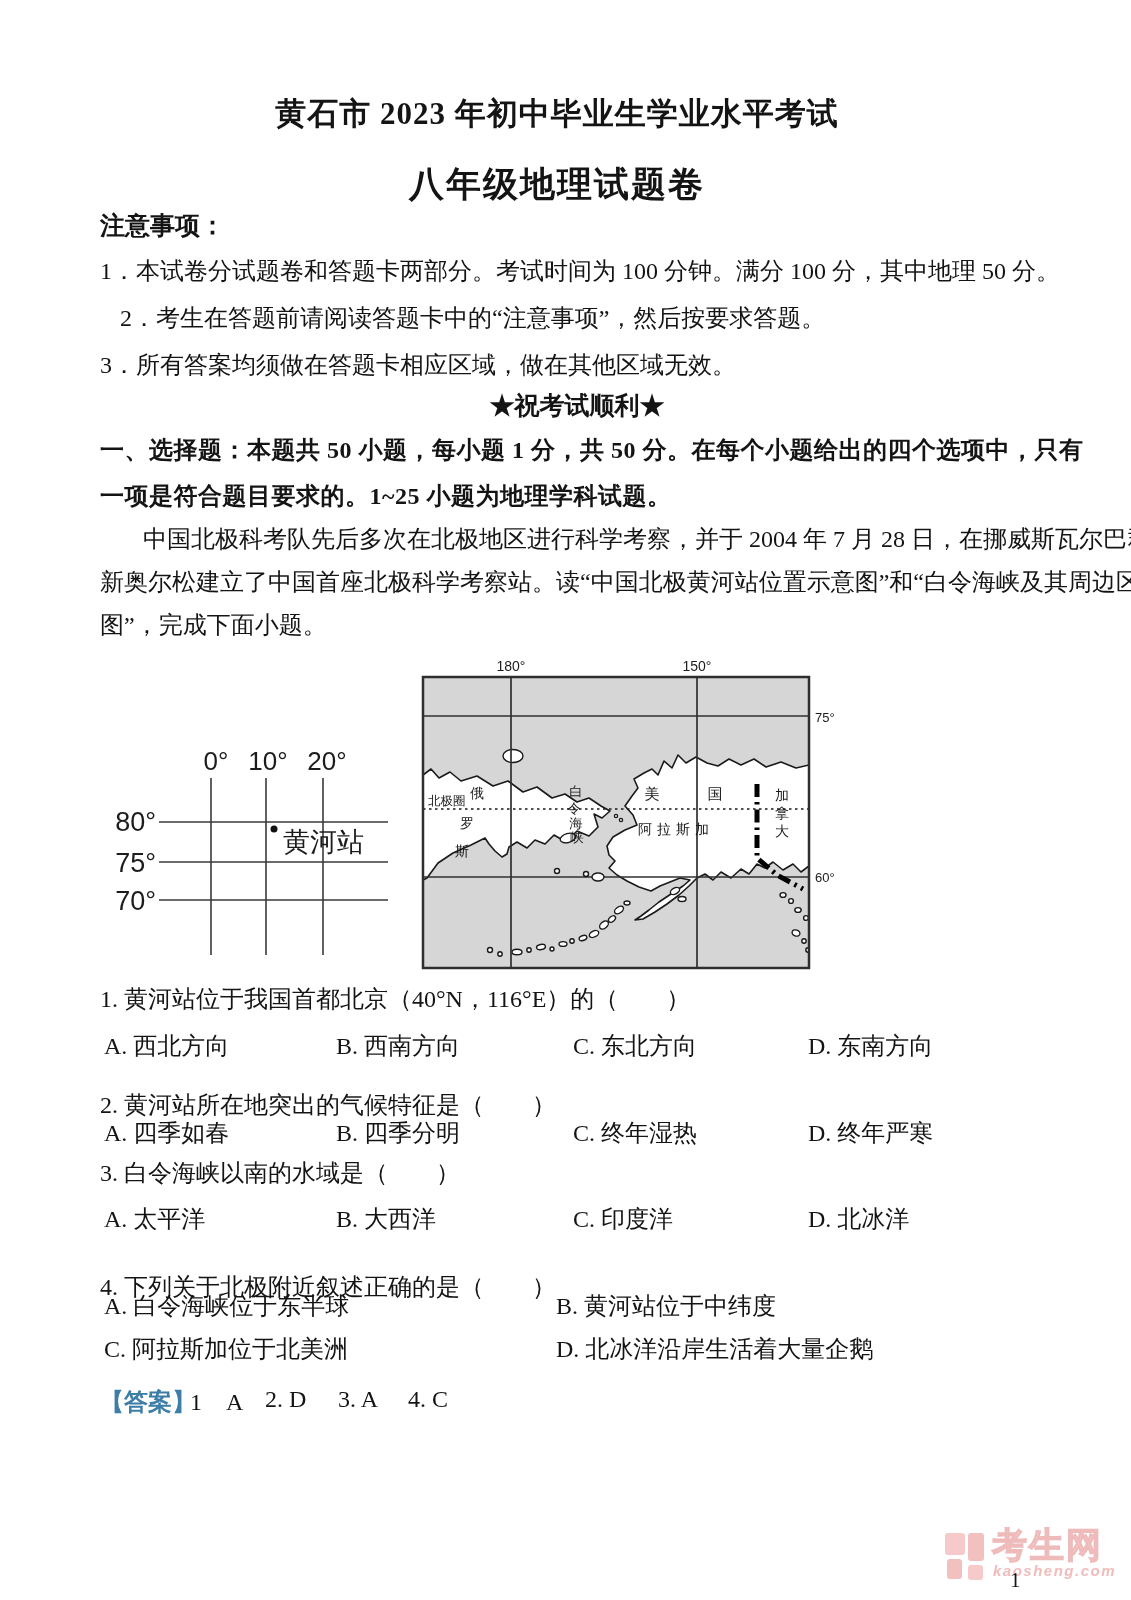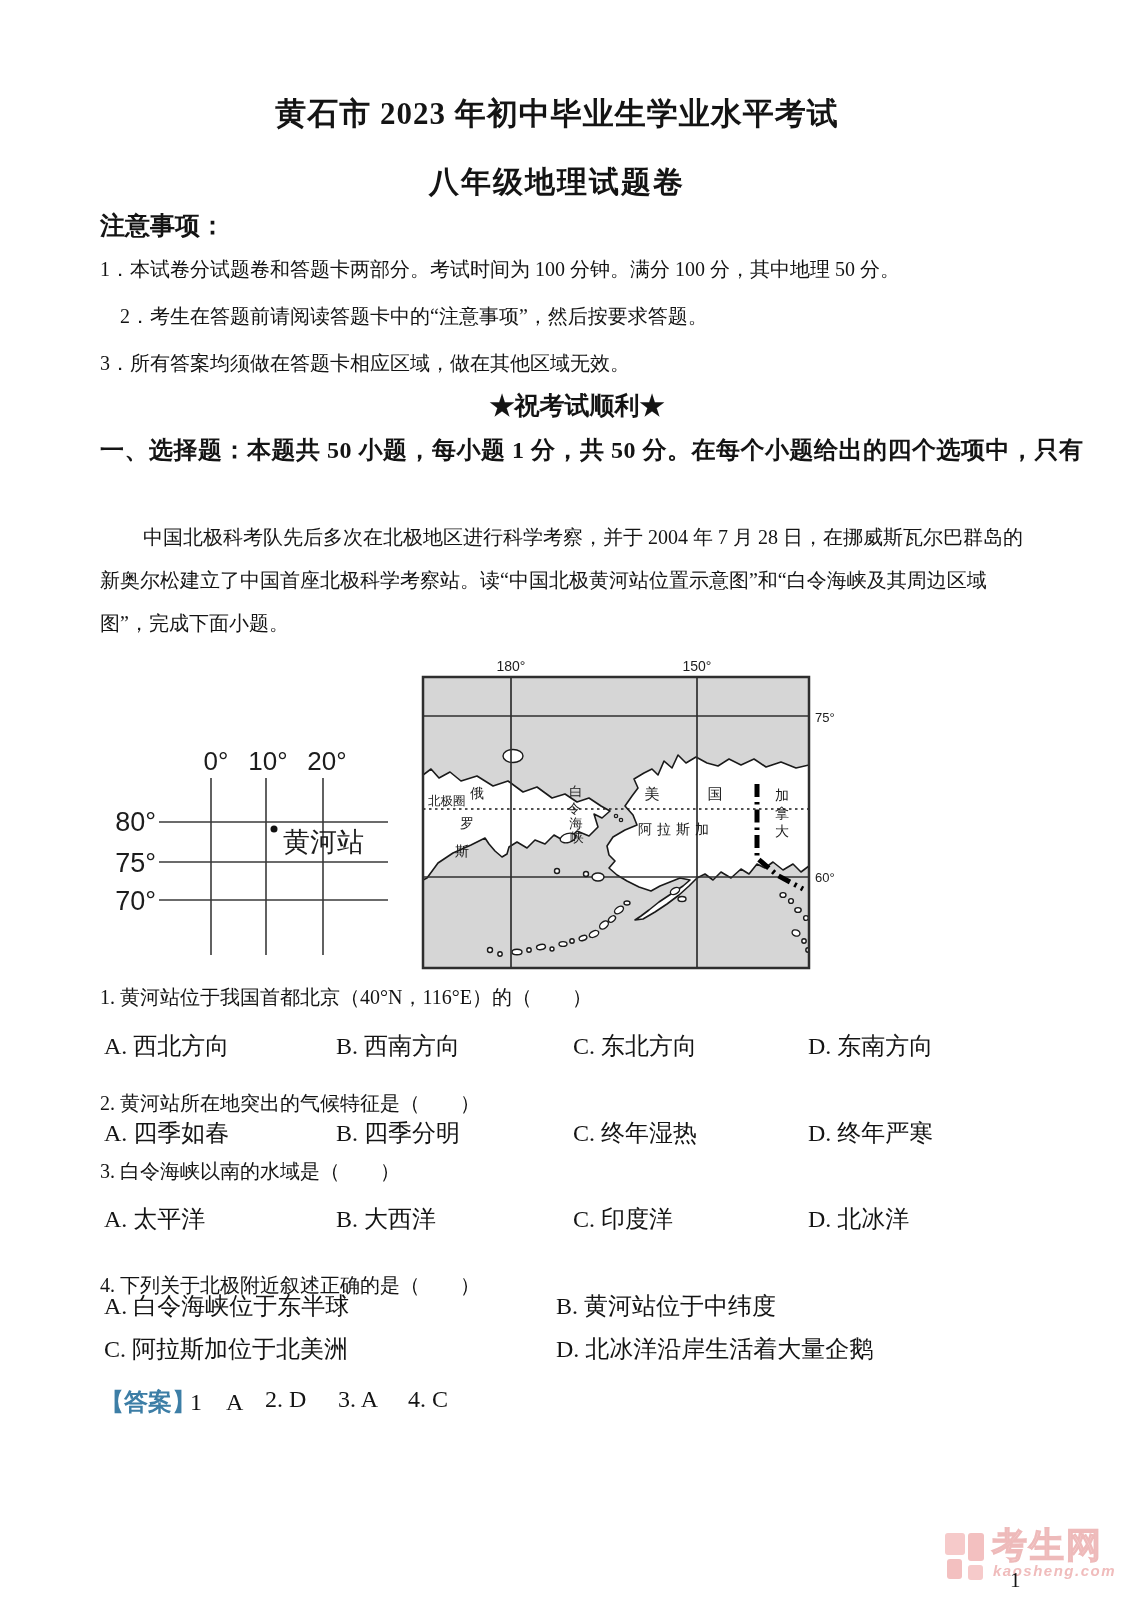--- a/index.html
+++ b/index.html
@@ -1,23 +1,23 @@
 <!DOCTYPE html>
 <html><head>
 <meta charset="utf-8">
 <style>
   html,body{margin:0;padding:0;background:#888;}
   .page{position:relative;width:1131px;height:1600px;background:#ffffff;margin:0 auto;
         font-family:"Liberation Serif","DejaVu Serif",serif;color:#141414;overflow:hidden;}
   .abs{position:absolute;white-space:pre;line-height:1.15;}
   .ctr{left:0;width:1114px;text-align:center;}
   .title{font-size:31px;font-weight:bold;letter-spacing:1px;}
-  .subtitle{font-size:30px;font-weight:bold;letter-spacing:2px;}
+  .subtitle{font-size:35px;font-weight:bold;letter-spacing:2px;}
   .h-bold{font-size:25px;font-weight:bold;}
-  .body-t{font-size:20px;}
+  .body-t{font-size:24px;}
   .sec-bold{font-size:24px;font-weight:bold;letter-spacing:0.5px;}
   .opt{position:absolute;font-size:24px;white-space:pre;}
   .ansrow span{position:absolute;font-size:24px;white-space:pre;}
   .ans-label{color:#3d7ea6;font-weight:bold;}
   .figwrap{position:absolute;left:100px;top:648px;width:931px;height:332px;}
   .wm{position:absolute;left:942px;top:1526px;width:170px;height:60px;}
   .wm-block{position:absolute;border-radius:3px;}
   .wm-name{position:absolute;left:50px;top:-4px;font-size:35px;font-weight:bold;
            font-family:"Liberation Sans","DejaVu Sans",sans-serif;
            color:#f8d4d4;-webkit-text-stroke:1.2px #eebaba;letter-spacing:2px;}
@@ -34,20 +34,21 @@
   <div class="abs ctr title" style="top:96px;">黄石市 2023 年初中毕业生学业水平考试</div>
   <div class="abs ctr subtitle" style="top:165px;">八年级地理试题卷</div>
 
   <div class="abs h-bold" style="left:100px;top:212px;">注意事项：</div>
   <div class="abs body-t" style="left:100px;top:258px;">1．本试卷分试题卷和答题卡两部分。考试时间为 100 分钟。满分 100 分，其中地理 50 分。</div>
   <div class="abs body-t" style="left:100px;top:305px;margin-left:20px;">2．考生在答题前请阅读答题卡中的“注意事项”，然后按要求答题。</div>
   <div class="abs body-t" style="left:100px;top:352px;">3．所有答案均须做在答题卡相应区域，做在其他区域无效。</div>
   <div class="abs ctr h-bold" style="top:392px;padding-left:20px;">★祝考试顺利★</div>
 
   <div class="abs sec-bold" style="left:100px;top:437px;">一、选择题：本题共 50 小题，每小题 1 分，共 50 分。在每个小题给出的四个选项中，只有</div>
+  <div class="abs sec-bold" style="left:100px;top:483px;">一项是符合题目要求的。1~25 小题为地理学科试题。</div>
 
   <div class="abs body-t" style="left:143px;top:526px;">中国北极科考队先后多次在北极地区进行科学考察，并于 2004 年 7 月 28 日，在挪威斯瓦尔巴群岛的</div>
   <div class="abs body-t" style="left:100px;top:569px;">新奥尔松建立了中国首座北极科学考察站。读“中国北极黄河站位置示意图”和“白令海峡及其周边区域</div>
   <div class="abs body-t" style="left:100px;top:612px;">图”，完成下面小题。</div>
 
   <div class="figwrap">
 
     <svg style="position:absolute;left:10px;top:82px;" width="290" height="235" viewBox="0 0 290 235">
       <g stroke="#3a3a3a" stroke-width="1.6">
         <line x1="101" y1="48" x2="101" y2="225"></line>

